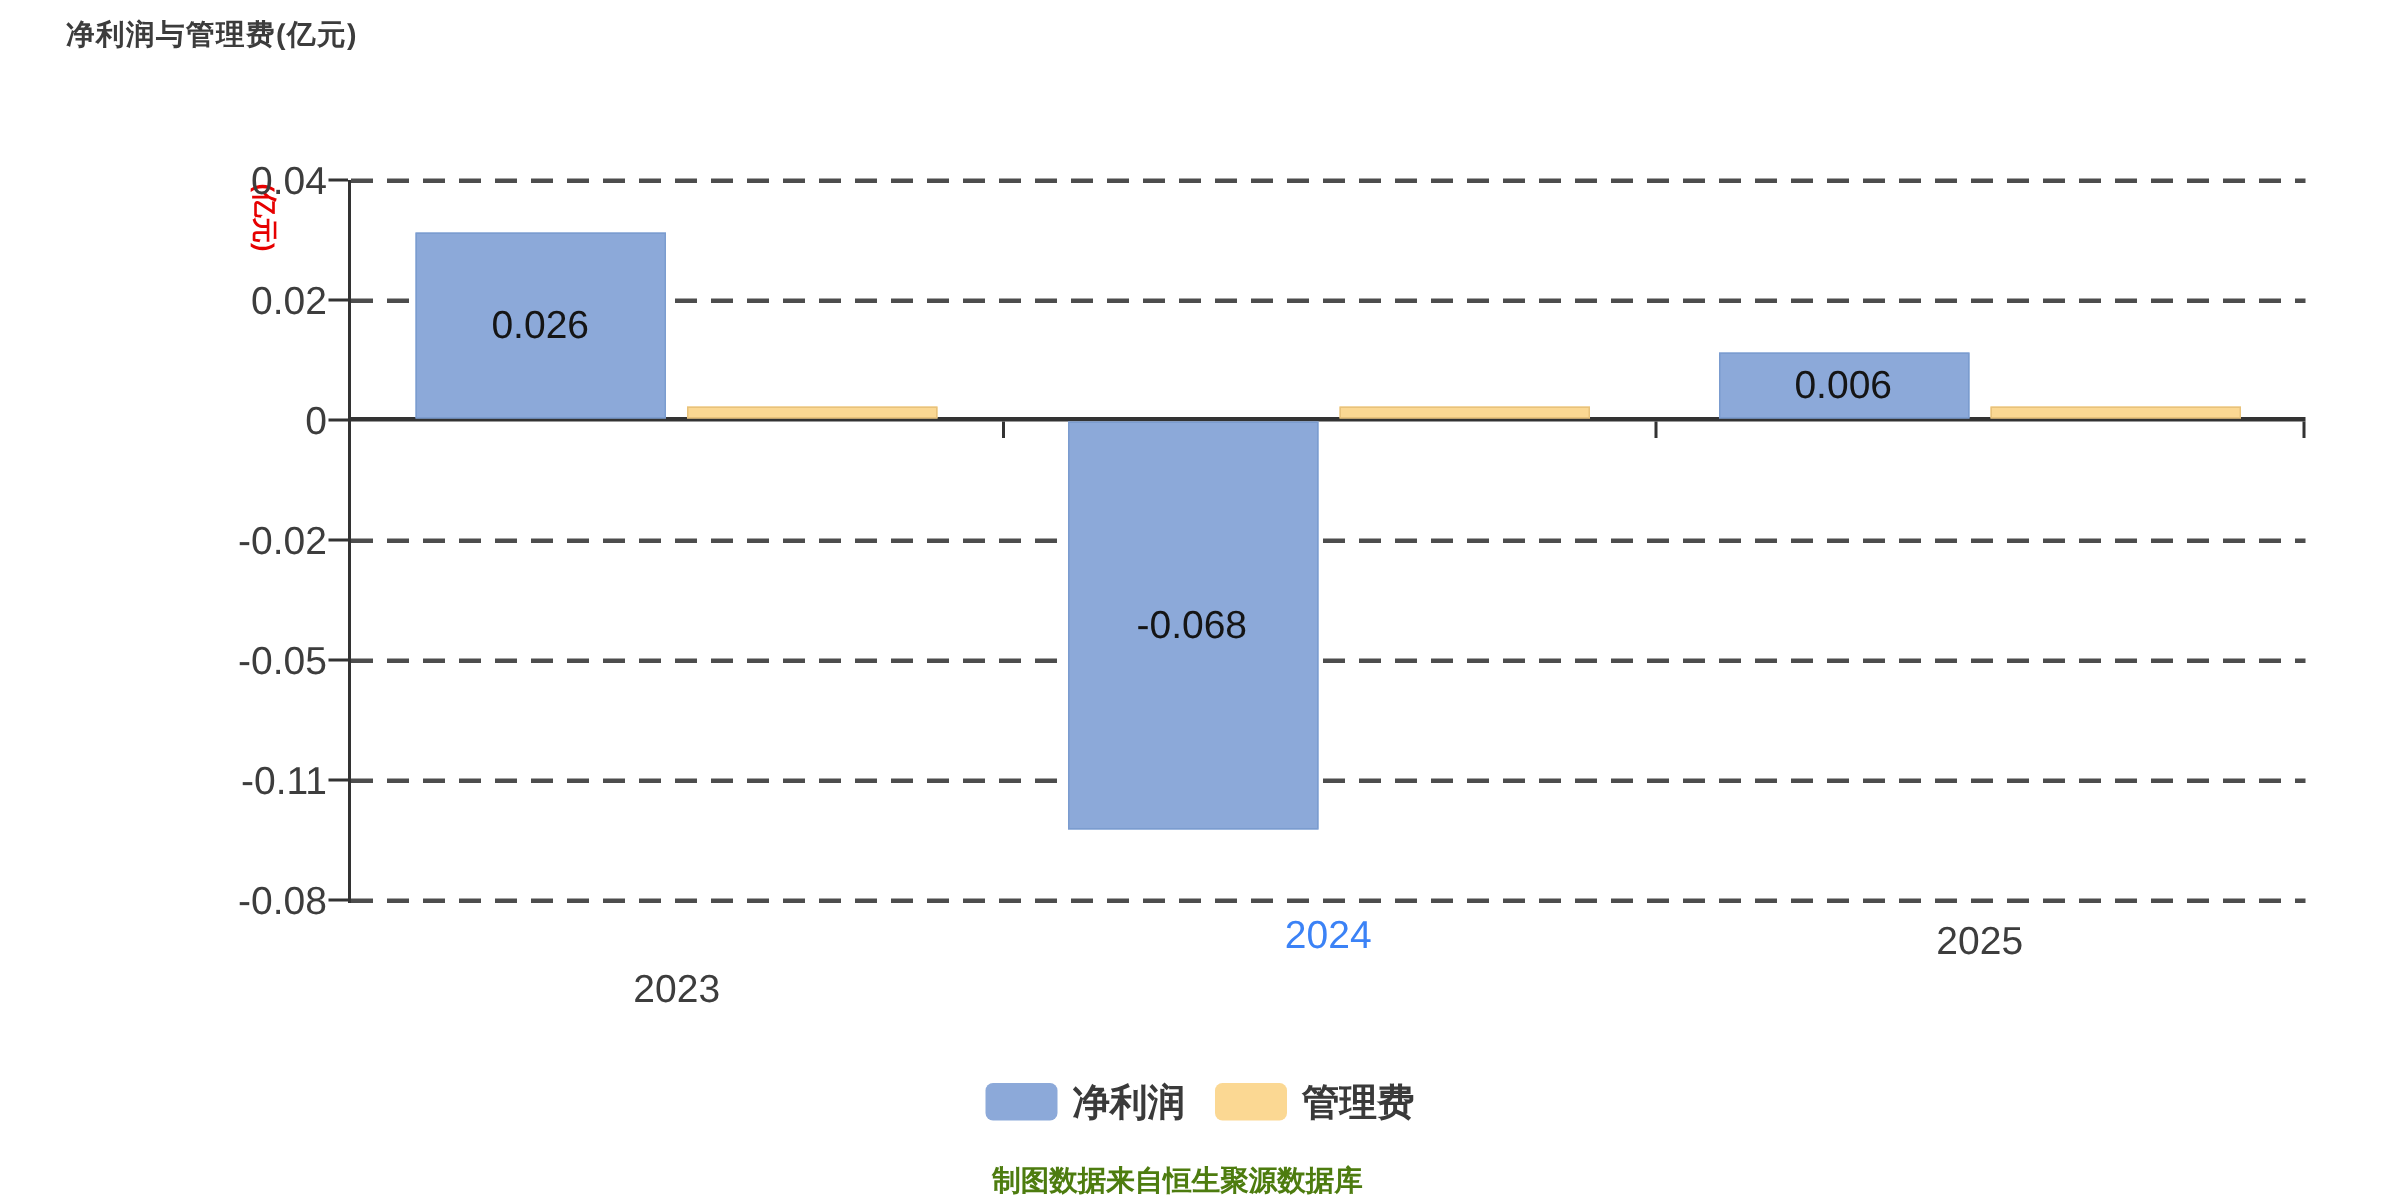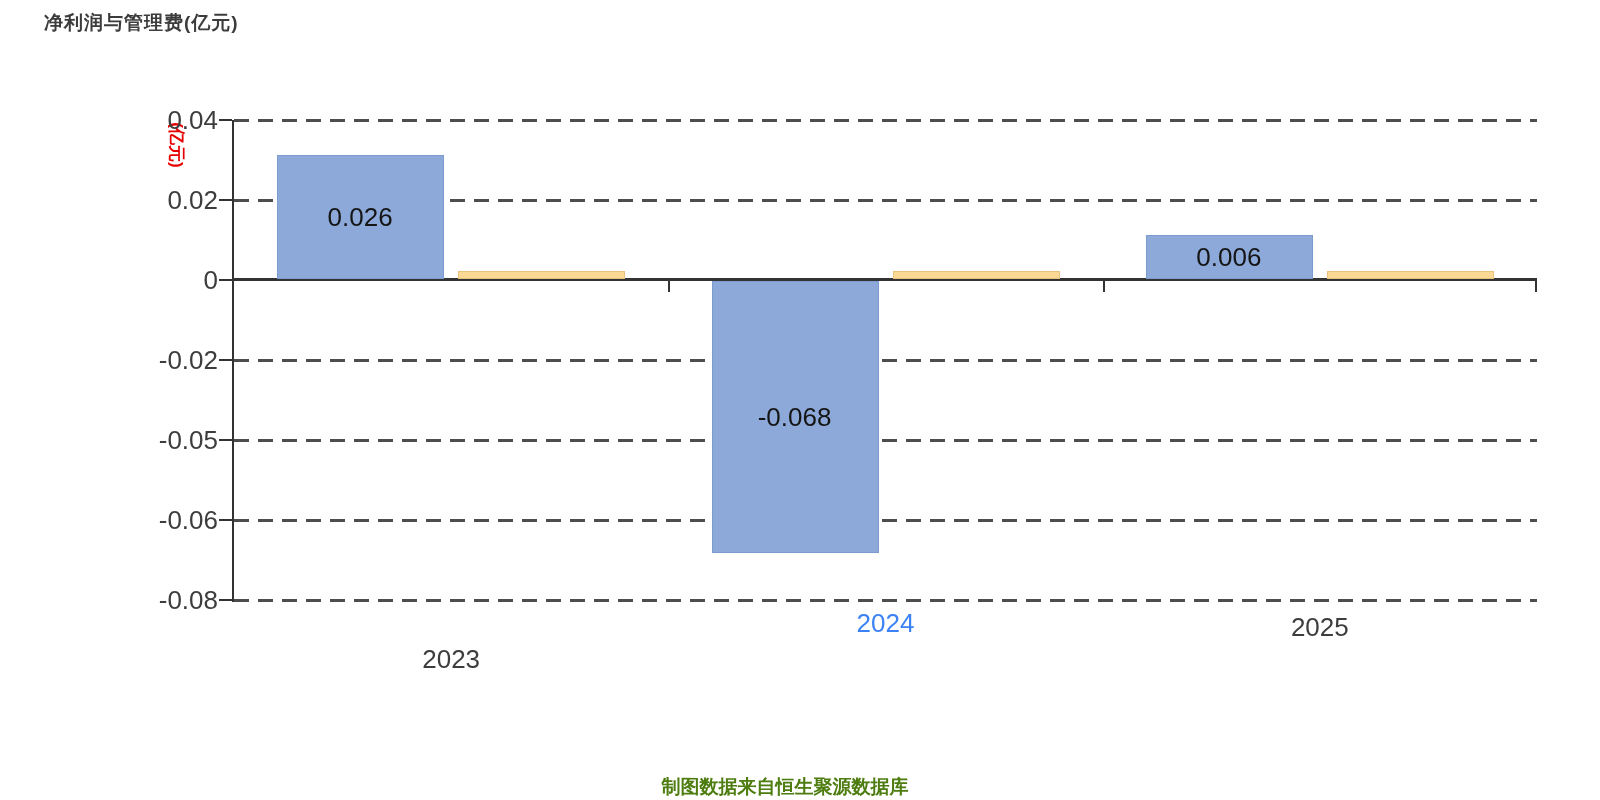--- a/index.html
+++ b/index.html
@@ -68,36 +68,46 @@
       <div class="y-tick-label" style="top: 105px; color: rgb(61, 61, 61);">0.04</div>
       <div class="y-tick" style="left: 219px; top: 199px;"></div>
       <div class="y-tick-label" style="top: 185px; color: rgb(61, 61, 61);">0.02</div>
       <div class="y-tick" style="left: 219px; top: 279px;"></div>
       <div class="y-tick-label" style="top: 265px; color: rgb(61, 61, 61);">0</div>
       <div class="y-tick" style="left: 219px; top: 359px;"></div>
       <div class="y-tick-label" style="top: 345px; color: rgb(61, 61, 61);">-0.02</div>
       <div class="y-tick" style="left: 219px; top: 439px;"></div>
       <div class="y-tick-label" style="top: 425px; color: rgb(61, 61, 61);">-0.05</div>
       <div class="y-tick" style="left: 219px; top: 519px;"></div>
-      <div class="y-tick-label" style="top: 505px; color: rgb(61, 61, 61);">-0.06</div>
+      <div class="y-tick-label" style="top: 505px; color: rgb(61, 61, 61);">-0.11</div>
       <div class="y-tick" style="left: 219px; top: 599px;"></div>
       <div class="y-tick-label" style="top: 585px; color: rgb(61, 61, 61);">-0.08</div>
       <div class="axis-line" style="left: 234px; width: 1303px; top: 278px; height: 3px;"></div>
       <div class="x-tick" style="left: 668.333px; top: 281px;"></div>
       <div class="x-tick" style="left: 1102.67px; top: 281px;"></div>
       <div class="x-tick" style="left: 1535px; top: 281px;"></div>
       <div class="x-axis-label" style="left: 451.167px; top: 612px; color: rgb(61, 61, 61); margin-top: 32px;">2023</div>
       <div class="bar" style="left: 277.167px; width: 167px; top: 155px; height: 124px; background: rgb(140, 169, 217); border: 1px solid rgb(123, 156, 207);"></div>
       <div class="bar-value-label" style="left: 360.167px; top: 217px; color: rgb(21, 21, 21);">0.026</div>
       <div class="bar" style="left: 458.167px; width: 167px; top: 271px; height: 8px; background: rgb(251, 216, 147); border: 1px solid rgb(232, 194, 123);"></div>
       <div class="x-axis-label" style="left: 885.5px; top: 576px; color: #3b82f6; margin-top: 32px;">2024</div>
       <div class="bar" style="left: 711.5px; width: 167px; top: 281px; height: 272px; background: rgb(140, 169, 217); border: 1px solid rgb(123, 156, 207);"></div>
       <div class="bar-value-label" style="left: 794.5px; top: 417px; color: rgb(21, 21, 21);">-0.068</div>
       <div class="bar" style="left: 892.5px; width: 167px; top: 271px; height: 8px; background: rgb(251, 216, 147); border: 1px solid rgb(232, 194, 123);"></div>
       <div class="x-axis-label" style="left: 1319.83px; top: 612px; color: rgb(61, 61, 61);">2025</div>
       <div class="bar" style="left: 1145.83px; width: 167px; top: 235px; height: 44px; background: rgb(140, 169, 217); border: 1px solid rgb(123, 156, 207);"></div>
       <div class="bar-value-label" style="left: 1228.83px; top: 257px; color: rgb(21, 21, 21);">0.006</div>
       <div class="bar" style="left: 1326.83px; width: 167px; top: 271px; height: 8px; background: rgb(251, 216, 147); border: 1px solid rgb(232, 194, 123);"></div>
     </div>
 
+  <div class="legend">
+    <div class="legend-item">
+      <span class="legend-swatch" id="swatch-0" style="background: rgb(140, 169, 217);"></span>
+      <span class="legend-label">净利润</span>
+    </div>
+    <div class="legend-item">
+      <span class="legend-swatch" id="swatch-1" style="background: rgb(251, 216, 147);"></span>
+      <span class="legend-label">管理费</span>
+    </div>
+  </div>
 
   <div class="footer-note" style="color: #4d7c0f;">制图数据来自恒生聚源数据库</div>
 </div>
 
 </body></html>

